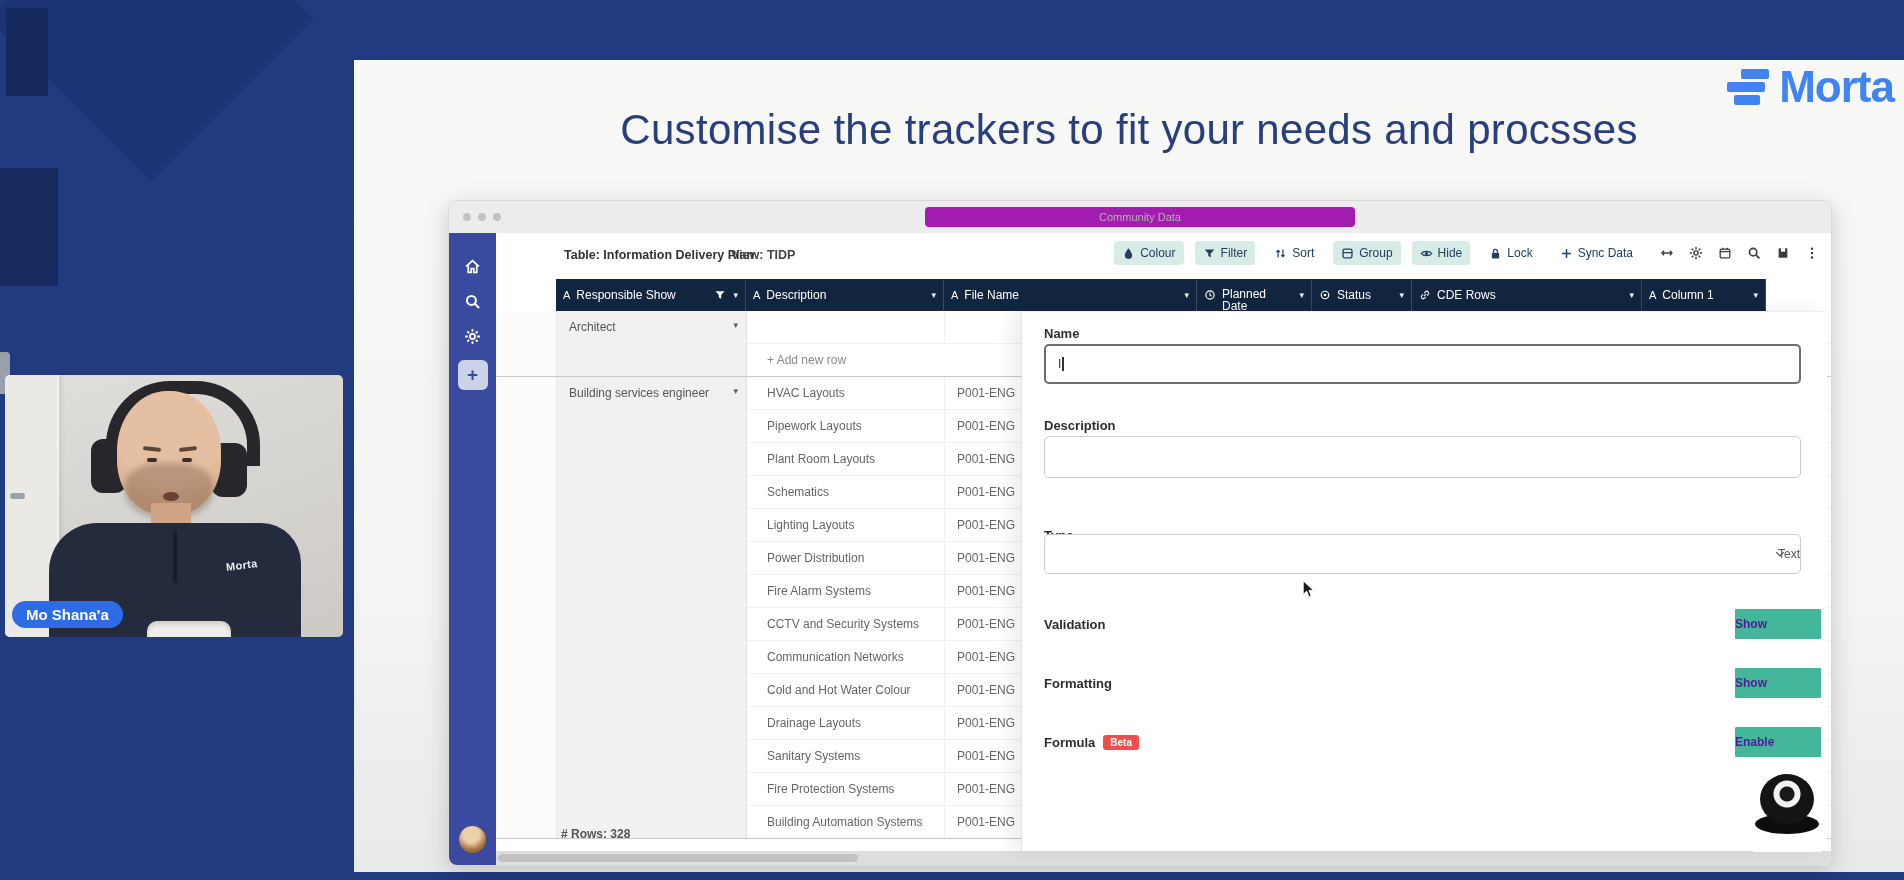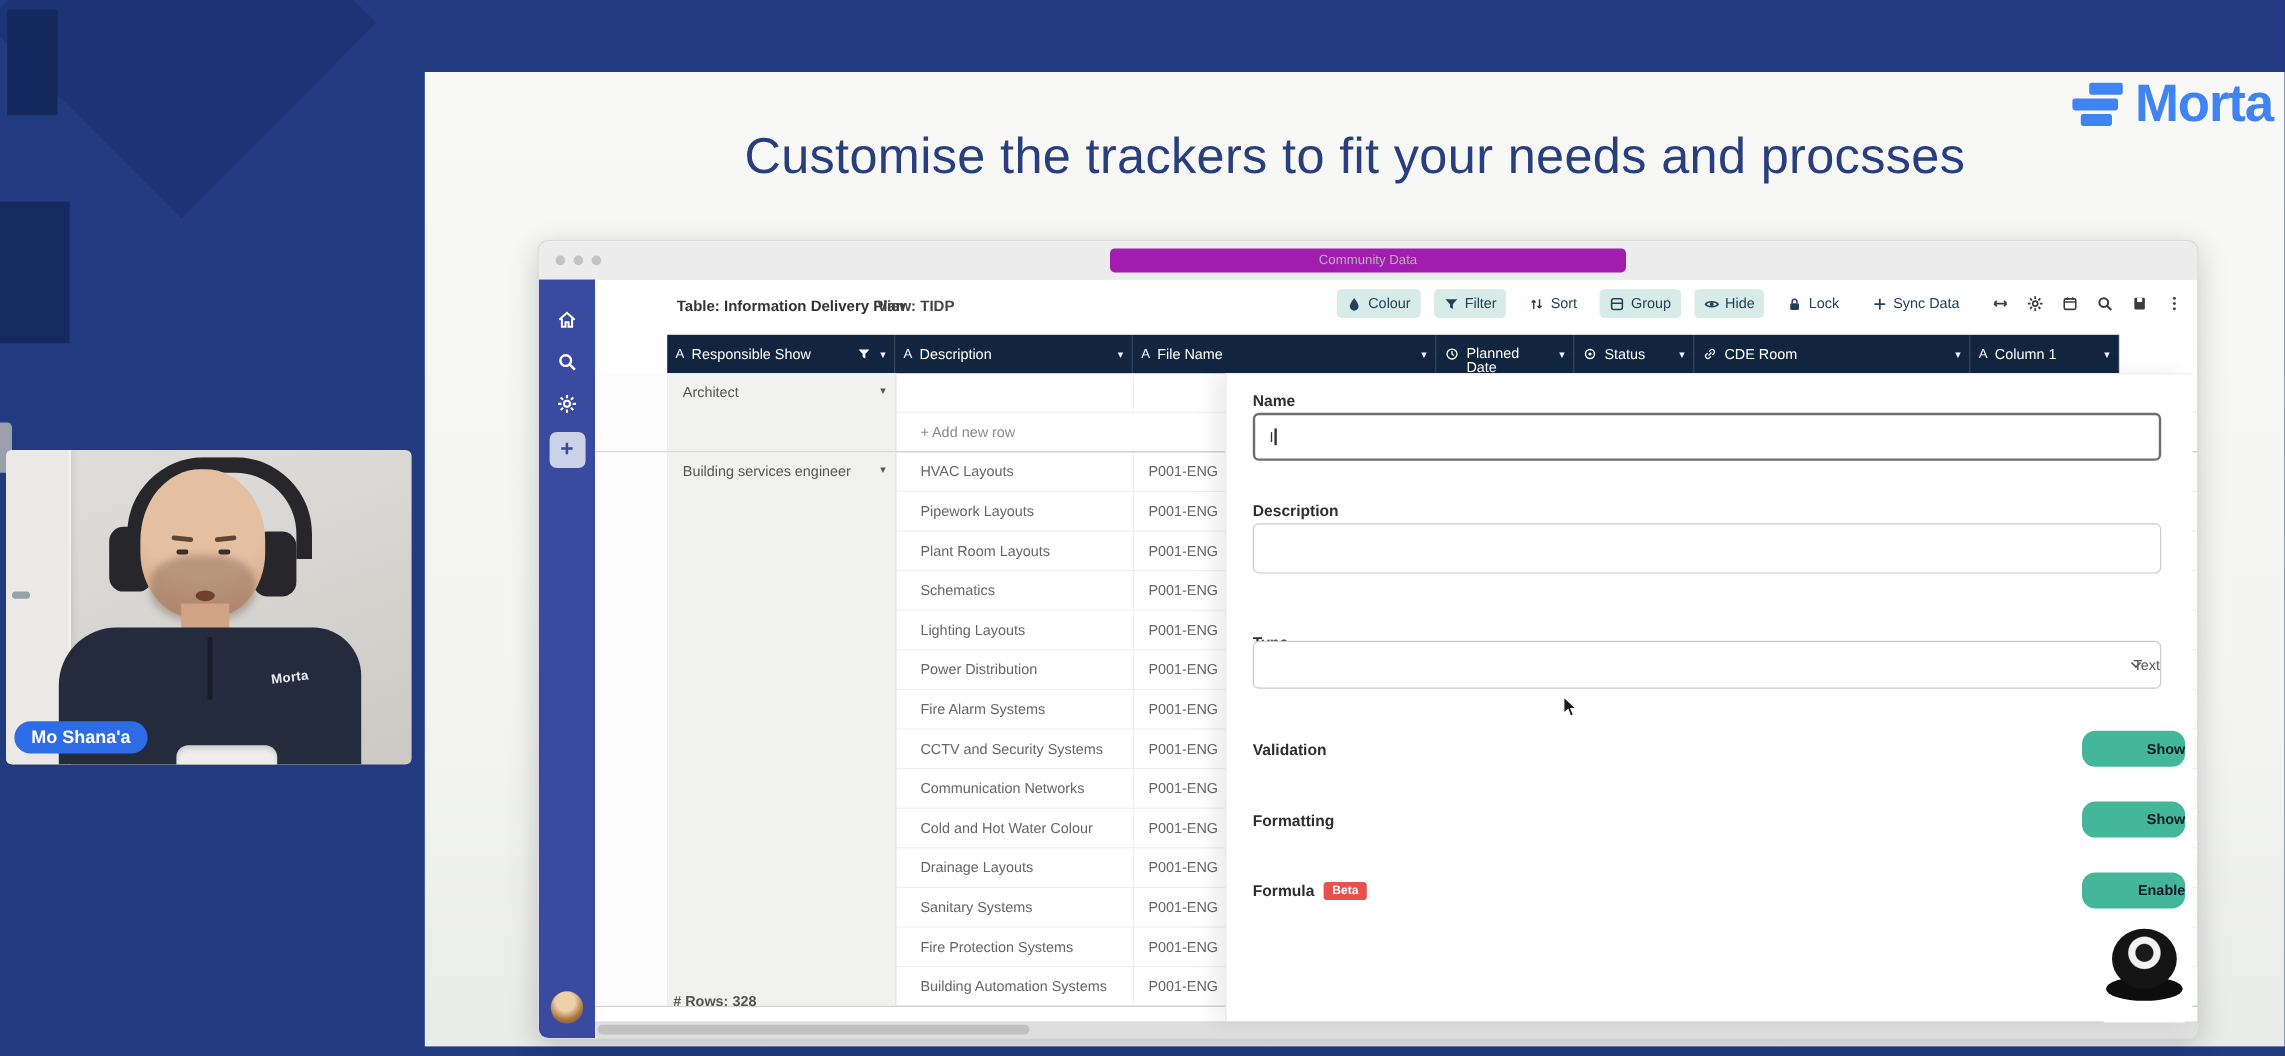--- a/index.html
+++ b/index.html
@@ -77,21 +77,21 @@
   .in-name{top:32px;height:40px;border:2px solid #6e6e6e;}
   .in-desc{top:124px;height:42px;border:1px solid #cccccc;}
   .in-type{top:222px;height:40px;border:1px solid #cccccc;color:#555;justify-content:flex-end;}
   .tcaret{display:inline-block;width:1.5px;height:14px;background:#333;margin-left:1px;}
   .sel-chev{position:absolute;right:14px;top:13px;width:12px;height:12px;color:#555;}
   .sel-chev svg{width:100%;height:100%;}
   .m-cursor{position:absolute;left:278px;top:268px;width:16px;height:20px;}
   .sections{position:absolute;left:22px;right:6px;top:296px;}
   .p-section{height:32px;margin-bottom:27px;display:flex;align-items:center;position:relative;}
   .badge{margin-left:8px;background:#e9504e;color:#fff;font-size:10px;font-weight:bold;padding:2px 7px;border-radius:3px;}
-  .p-btn{position:absolute;right:0;top:1px;width:86px;height:30px;background:#44b79b;border-radius:11px;color:#0f172a;font-size:12px;font-weight:bold;text-align:right;line-height:30px;}
+  .p-btn{position:absolute;right:0;top:1px;width:86px;height:30px;background:#44b79b;border-radius:1px;color:#4c1d95;font-size:12px;font-weight:bold;text-align:left;line-height:30px;}
   
   .buzzer-card{position:absolute;left:731px;top:458px;width:68px;height:82px;background:#fff;}
   .buzzer-dome{position:absolute;left:7px;top:4px;width:54px;height:50px;border-radius:50%;background:radial-gradient(circle at 50% 40%,#1a1a1a 0 7px,#f2f2f2 8px 13px,#141414 14px 100%);}
   .buzzer-base{position:absolute;left:2px;top:44px;width:64px;height:20px;border-radius:50%;background:#0d0d0d;}
   
   .webcam{position:absolute;left:5px;top:375px;width:338px;height:262px;border-radius:5px;overflow:hidden;background:linear-gradient(160deg,#e0dfdc 0%,#cdcac5 100%);}
   .door{position:absolute;left:0;top:0;width:52px;height:100%;background:#eae9e6;border-right:2px solid #f3f2ef;box-shadow:3px 0 5px rgba(0,0,0,.07);}
   .handle{position:absolute;left:5px;top:118px;width:15px;height:6px;background:#9aa0a8;border-radius:3px;}
   .band{position:absolute;left:101px;top:6px;width:128px;height:72px;border:13px solid #26262b;border-bottom:none;border-radius:64px 64px 0 0;}
   .earL{position:absolute;left:86px;top:64px;width:36px;height:54px;background:#26262b;border-radius:12px;}
@@ -333,21 +333,21 @@
               </span>
             </div>
             <div class="th" style="width: 230px;">
               <span class="ico">
                 <svg viewBox="0 0 16 16">
                   <path d="M6.4 9.6 L9.6 6.4" stroke="currentColor" stroke-width="1.4"></path>
                   <path d="M7 5.4 L8.6 3.8 a2.5 2.5 0 0 1 3.6 3.6 L10.6 9" fill="none" stroke="currentColor" stroke-width="1.4"></path>
                   <path d="M9 10.6 L7.4 12.2 a2.5 2.5 0 0 1 -3.6 -3.6 L5.4 7" fill="none" stroke="currentColor" stroke-width="1.4"></path>
                 </svg>
               </span>
-              <span class="lbl">CDE Room</span>
+              <span class="lbl">CDE Rows</span>
               <span class="th-right">
                 <span class="caret">▾</span>
               </span>
             </div>
             <div class="th" style="width: 124px;">
               <span class="colA">A</span>
               <span class="lbl">Column 1</span>
               <span class="th-right">
                 <span class="caret">▾</span>
               </span>

